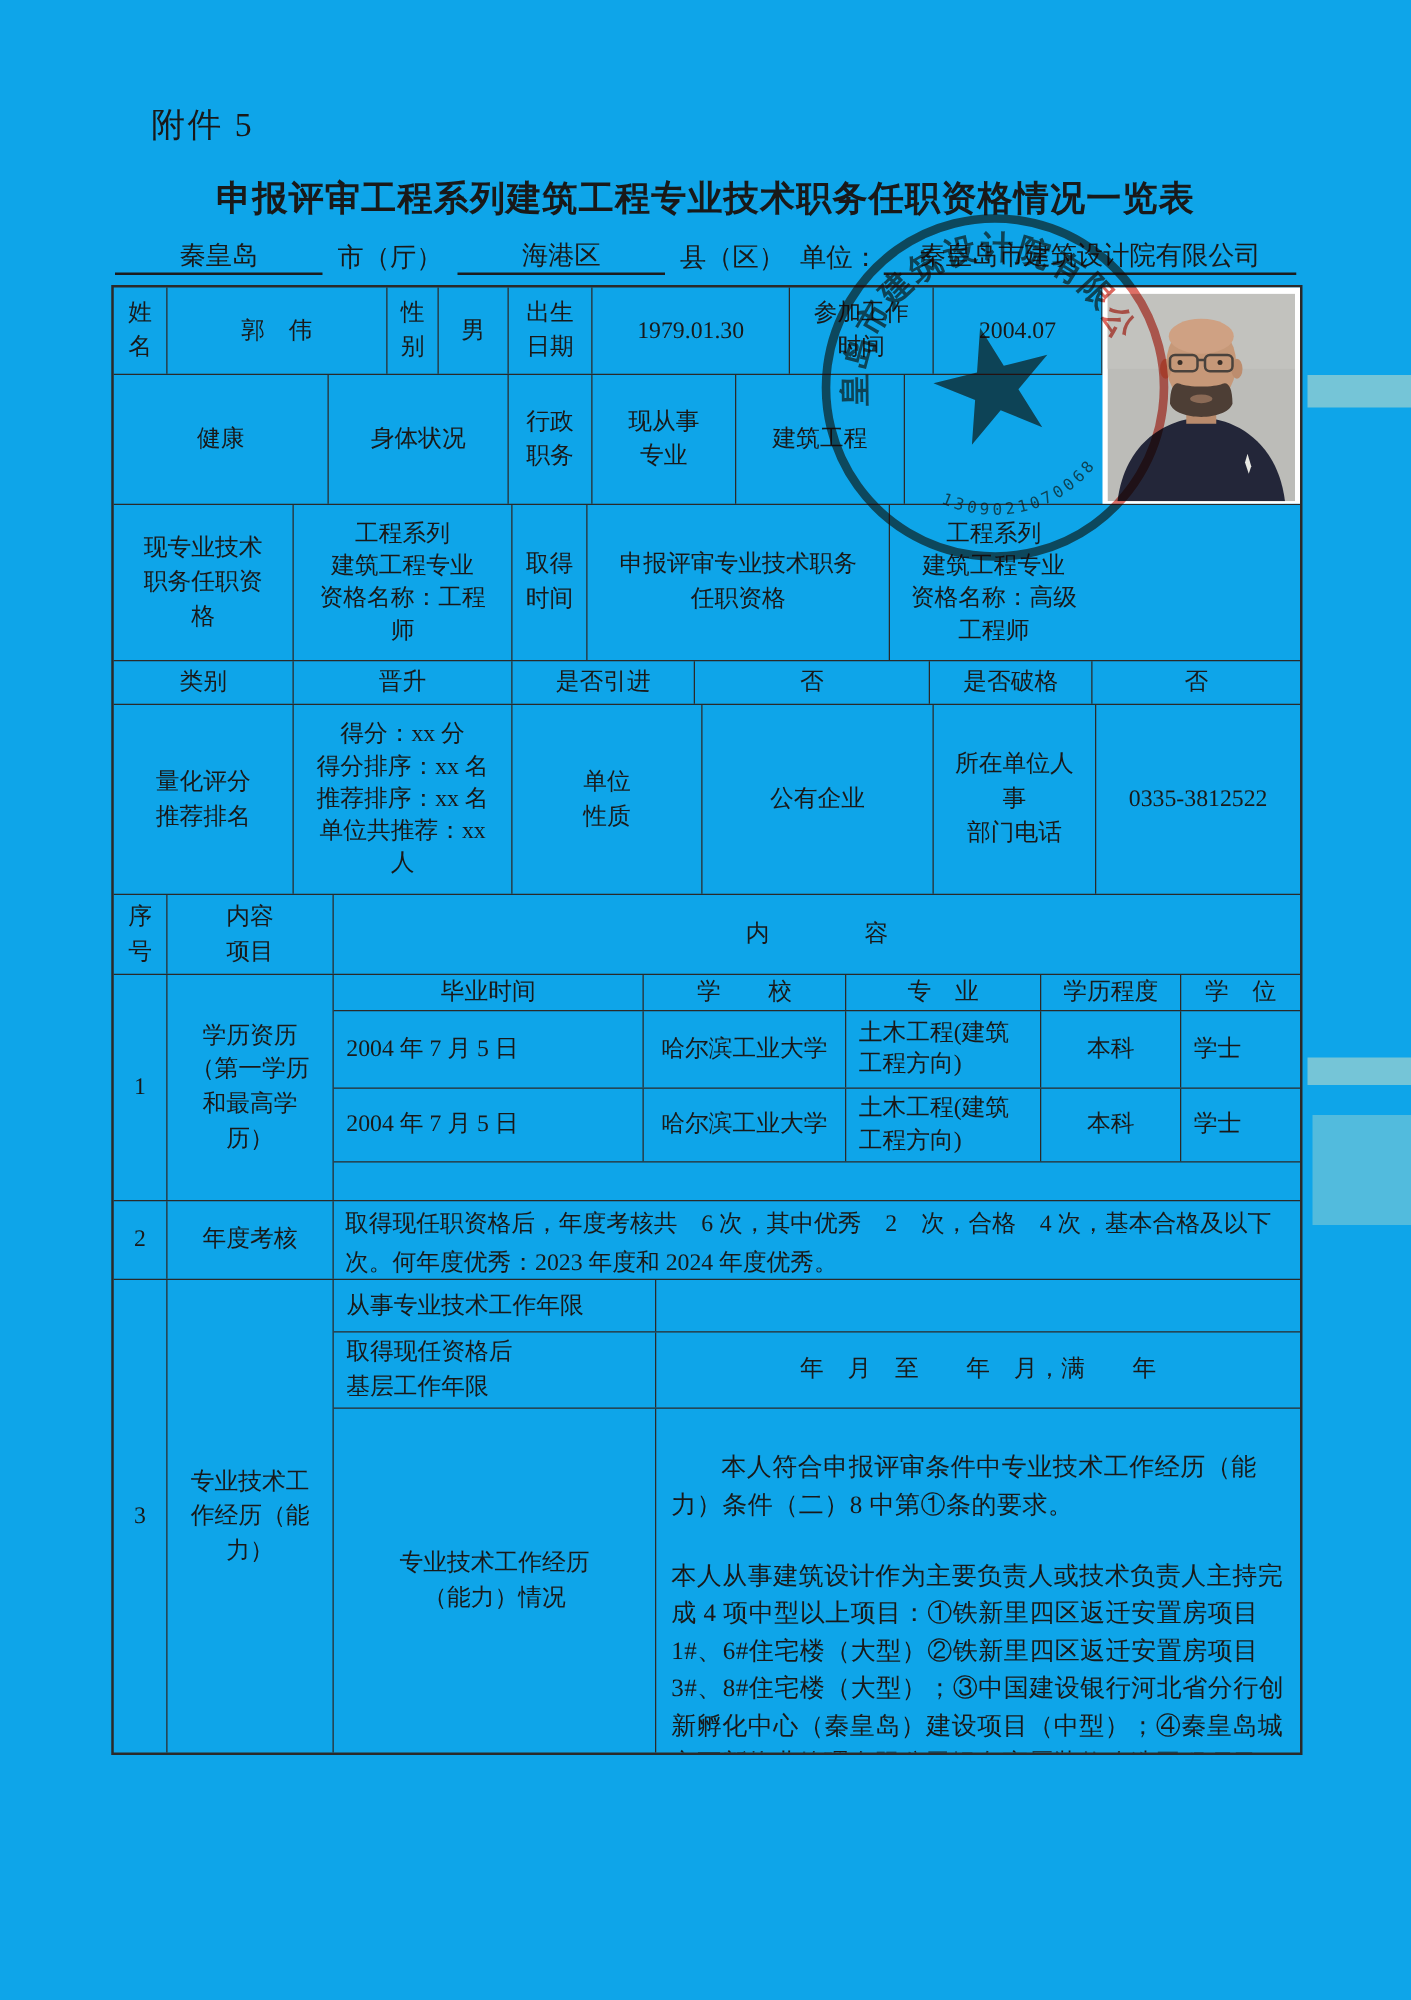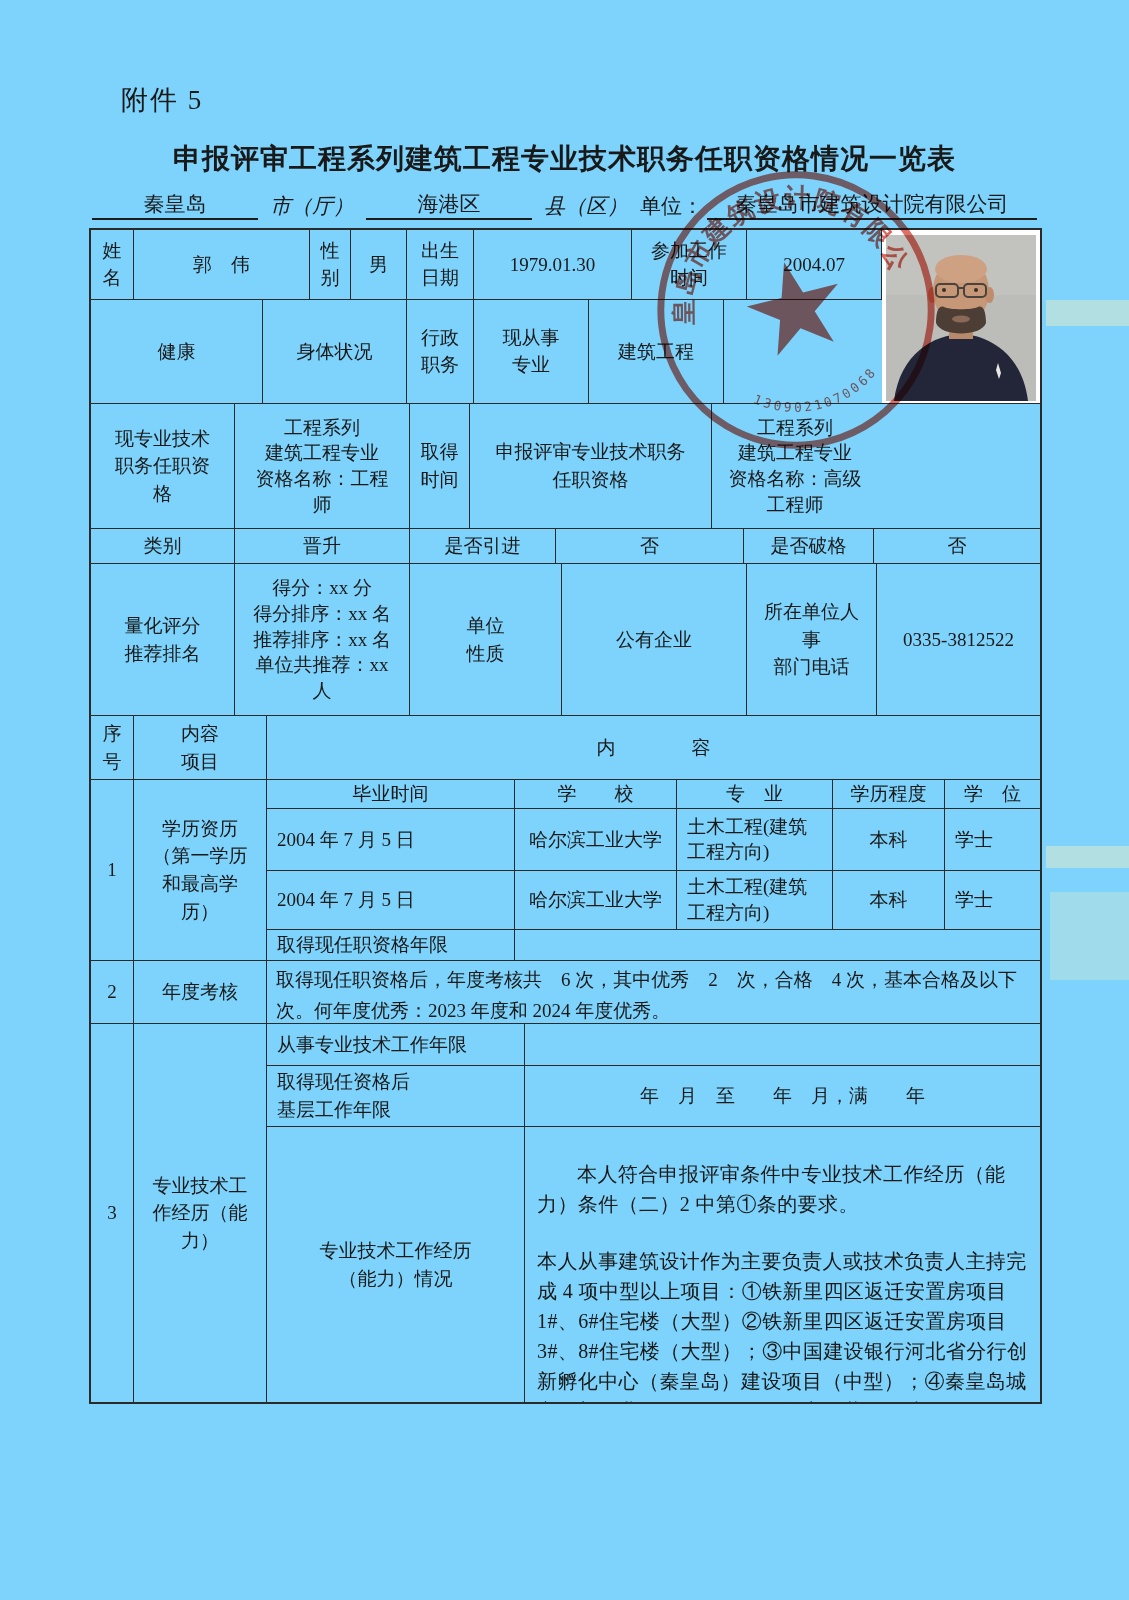--- a/index.html
+++ b/index.html
@@ -1,29 +1,29 @@
 <!DOCTYPE html>
 <html><head>
 <meta charset="utf-8">
 <style>
   html,body{margin:0;padding:0;background:#e8e8e8;}
   .sheet{
     position:relative;width:1129px;height:1600px;margin:0 auto;
-    background:#7dd3fc;overflow:hidden;
+    background:#0ea5e9;overflow:hidden;
     font-family:"Liberation Serif","DejaVu Serif",serif;
     color:#191919;
   }
   .attachment{position:absolute;left:121px;top:82px;font-size:27px;letter-spacing:2px;}
   .title{position:absolute;left:0;top:140px;width:100%;margin:0;text-align:center;
     font-size:28px;font-weight:bold;letter-spacing:1px;}
   .subtitle{position:absolute;left:0;top:190px;width:100%;display:flex;justify-content:center;
     align-items:flex-end;font-size:21px;gap:4px;}
   .uv{display:inline-block;min-width:158px;text-align:center;border-bottom:2px solid #1c1c1c;padding:0 4px;}
   .uv.wide{min-width:322px;}
-  .plain{padding:0 8px;font-style:italic;}
+  .plain{padding:0 8px;}
 
   
   .tbl{position:absolute;left:89px;top:228px;width:949px;border:2.5px solid #2a2a2a;box-sizing:content-box;}
   .r{display:flex;border-bottom:1.6px solid #2a2a2a;box-sizing:border-box;}
   .r.nb{border-bottom:none;}
   .col{display:flex;flex-direction:column;box-sizing:border-box;}
   .c{display:flex;align-items:center;justify-content:center;text-align:center;
      border-right:1.6px solid #2a2a2a;box-sizing:border-box;
      white-space:pre-line;padding:1px 4px;font-size:19px;line-height:1.45;overflow:hidden;}
   .c.last{border-right:none;}
@@ -188,21 +188,20 @@
         </div>
         <div class="r" style="height:60px">
           <div class="c lft" style="width:248px">2004 年 7 月 5 日</div>
           <div class="c" style="width:162px">哈尔滨工业大学</div>
           <div class="c lft sm" style="width:156px">土木工程(建筑
 工程方向)</div>
           <div class="c" style="width:112px">本科</div>
           <div class="c last lft" style="width:95px">学士</div>
         </div>
         <div class="r nb" style="height:30px">
-          <div class="c lft" style="width:248px">取得现任职资格年限</div>
         </div>
       </div>
     </div>
 
     <div class="r" style="height:63px">
       <div class="c" style="width:43px">2</div>
       <div class="c" style="width:133px">年度考核</div>
       <div class="c last assess" style="width:773px">取得现任职资格后，年度考核共　6 次，其中优秀　2　次，合格　4 次，基本合格及以下　　次。何年度优秀：2023 年度和 2024 年度优秀。</div>
     </div>
 
@@ -217,21 +216,21 @@
         </div>
         <div class="r" style="height:61px">
           <div class="c lft" style="width:258px">取得现任资格后
 基层工作年限</div>
           <div class="c last" style="width:515px">年　月　至　　年　月，满　　年</div>
         </div>
         <div class="r nb" style="height:275px">
           <div class="c" style="width:258px">专业技术工作经历
 （能力）情况</div>
           <div class="c last situation" style="width:515px">
-            <p class="ind">本人符合申报评审条件中专业技术工作经历（能力）条件（二）2 中第①条的要求。</p>
+            <p class="ind">本人符合申报评审条件中专业技术工作经历（能力）条件（二）8 中第①条的要求。</p>
             <p>本人从事建筑设计作为主要负责人或技术负责人主持完成 4 项中型以上项目：①铁新里四区返迁安置房项目 1#、6#住宅楼（大型）②铁新里四区返迁安置房项目 3#、8#住宅楼（大型）；③中国建设银行河北省分行创新孵化中心（秦皇岛）建设项目（中型）；④秦皇岛城市更新物业管理有限公司绿色商厦装修改造工程项目（中型）；⑤秦皇岛经济技术开发区城乡建设局综合保税区配套工</p>
           </div>
         </div>
       </div>
     </div>
 
   </div>
 
   <svg class="stamp" viewBox="0 0 300 300">
     <defs>

